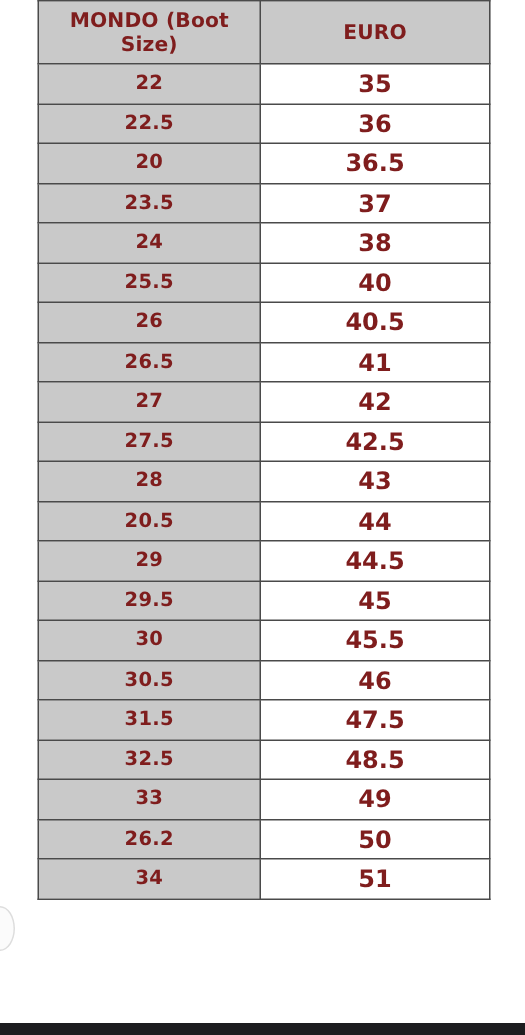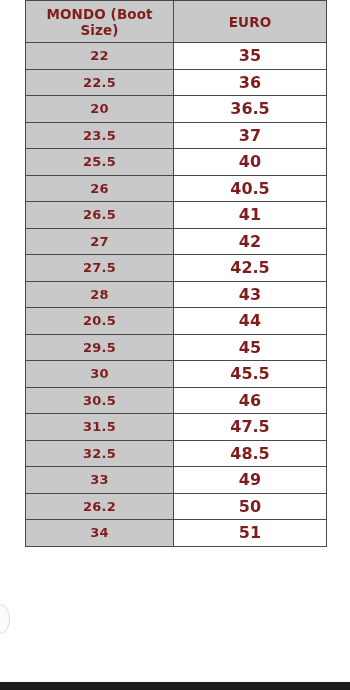--- a/index.html
+++ b/index.html
@@ -103,20 +103,24 @@
         </tr>
         <tr>
           <td class="mondo">20</td>
           <td class="euro">36.5</td>
         </tr>
         <tr>
           <td class="mondo">23.5</td>
           <td class="euro">37</td>
         </tr>
         <tr>
+          <td class="mondo">24</td>
+          <td class="euro">38</td>
+        </tr>
+        <tr>
           <td class="mondo">25.5</td>
           <td class="euro">40</td>
         </tr>
         <tr>
           <td class="mondo">26</td>
           <td class="euro">40.5</td>
         </tr>
         <tr>
           <td class="mondo">26.5</td>
           <td class="euro">41</td>
@@ -129,20 +133,24 @@
           <td class="mondo">27.5</td>
           <td class="euro">42.5</td>
         </tr>
         <tr>
           <td class="mondo">28</td>
           <td class="euro">43</td>
         </tr>
         <tr>
           <td class="mondo">20.5</td>
           <td class="euro">44</td>
+        </tr>
+        <tr>
+          <td class="mondo">29</td>
+          <td class="euro">44.5</td>
         </tr>
         <tr>
           <td class="mondo">29.5</td>
           <td class="euro">45</td>
         </tr>
         <tr>
           <td class="mondo">30</td>
           <td class="euro">45.5</td>
         </tr>
         <tr>

